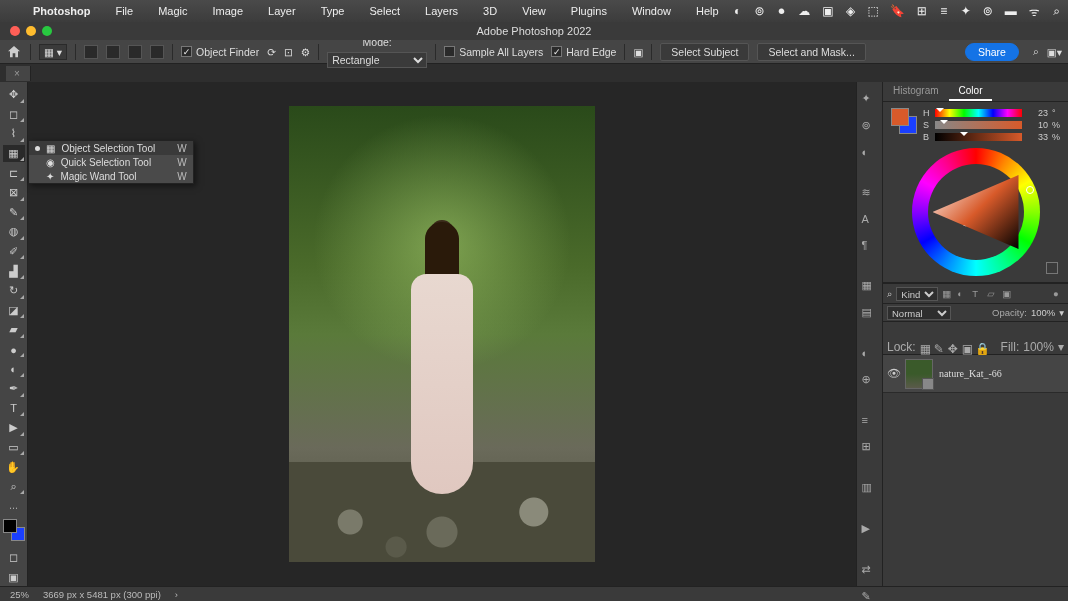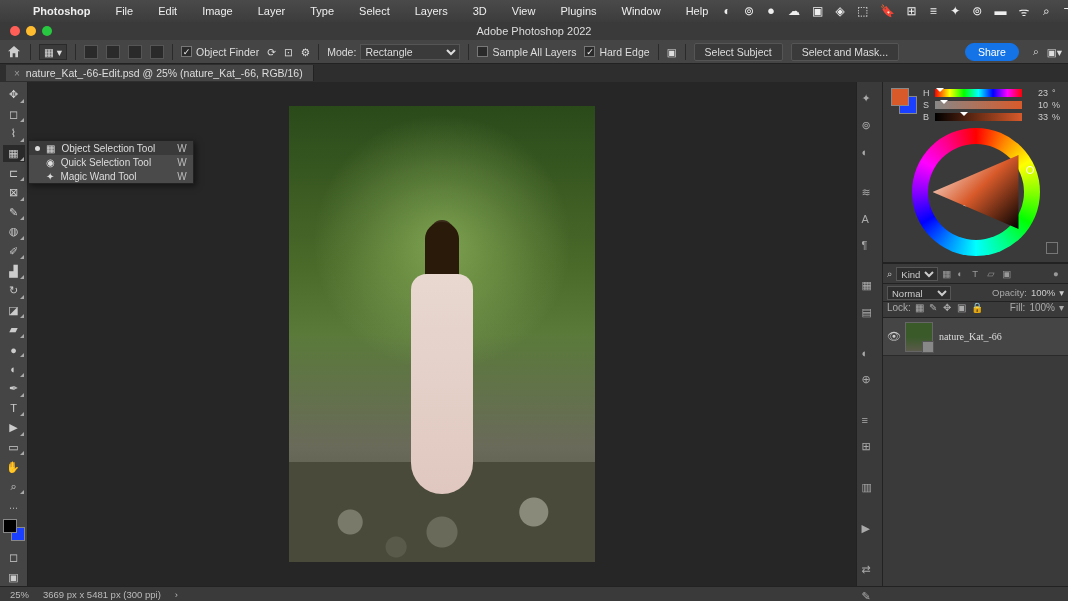--- a/index.html
+++ b/index.html
@@ -23,21 +23,21 @@
 .win-title { position: absolute; left: 50%; transform: translateX(-50%); color: #ddd; }
 
 
 .options-bar { height: 24px; background: #454545; display: flex; align-items: center; padding: 0 6px; gap: 8px; border-bottom: 1px solid #222; font-size: 10.5px; color: #ddd; }
 .options-bar .home-icon { width: 16px; height: 16px; }
 .tool-preset { display: flex; align-items: center; gap: 2px; padding: 1px 4px; background: #3a3a3a; border: 1px solid #2a2a2a; }
 .opt-square { width: 14px; height: 14px; background: #2a2a2a; border: 1px solid #555; }
 .chk { display: inline-flex; align-items: center; gap: 4px; }
 .chk .box { width: 11px; height: 11px; border: 1px solid #777; background: #2a2a2a; display: inline-flex; align-items: center; justify-content: center; }
 .chk .box.checked::after { content: "✓"; font-size: 9px; color: #eee; }
-.mode-select { display: flex; align-items: center; gap: 4px; }
+.mode-select { display: flex; align-items: center; gap: 4px; flex-direction: column; }
 .mode-select select { background: #3a3a3a; color: #ddd; border: 1px solid #555; font-size: 10.5px; height: 16px; width: 100px; }
 .btn { padding: 2px 10px; border: 1px solid #555; background: #3a3a3a; color: #ddd; border-radius: 2px; font-size: 10.5px; }
 .share-btn { background: #1473e6; border: 1px solid #1473e6; color: #fff; border-radius: 10px; padding: 2px 12px; margin-left: auto; }
 .sep { width: 1px; height: 16px; background: #2a2a2a; }
 
 
 .doc-tab-row { height: 18px; background: #2e2e2e; display: flex; align-items: center; padding: 0 6px; font-size: 10.5px; }
 .doc-tab { background: #454545; padding: 2px 10px 2px 8px; color: #ddd; border-right: 1px solid #222; display: flex; gap: 6px; align-items: center; }
 .doc-tab .x { font-size: 10px; color: #999; }
 
@@ -103,42 +103,42 @@
 .grid-ic { position: absolute; right: 2px; bottom: 2px; width: 12px; height: 12px; border: 1px solid #777; }
 
 
 .layers-panel { flex: 1; display: flex; flex-direction: column; border-top: 1px solid #222; }
 .layers-opts { display: flex; align-items: center; height: 20px; padding: 0 4px; gap: 4px; font-size: 9.5px; border-bottom: 1px solid #222; }
 .layers-opts select { background: #2e2e2e; color: #ccc; border: 1px solid #555; font-size: 9.5px; height: 14px; }
 .layers-opts .ico { width: 11px; height: 11px; color: #999; }
 .blend-row { display: flex; align-items: center; height: 18px; padding: 0 4px; gap: 4px; font-size: 9.5px; border-bottom: 1px solid #222; }
 .blend-row select { background: #2e2e2e; color: #ccc; border: 1px solid #555; font-size: 9.5px; height: 14px; width: 64px; }
 .blend-row .lab { color: #aaa; }
-.lock-row { display: flex; align-items: flex-start; height: 16px; padding: 0 4px; gap: 4px; font-size: 10px; border-bottom: 1px solid #222; color: #aaa; }
+.lock-row { display: flex; align-items: center; height: 16px; padding: 0 4px; gap: 4px; font-size: 12px; border-bottom: 1px solid #222; color: #aaa; margin-top: 17px; }
 .lock-row .ico { width: 10px; height: 10px; }
 .layer-list { flex: 1; overflow: auto; }
 .layer-item { display: flex; align-items: center; height: 38px; background: #454545; border-bottom: 1px solid #2a2a2a; padding: 0 4px; gap: 6px; }
 .layer-item .eye { width: 12px; color: #ccc; font-size: 11px; }
 .layer-item .thumb { width: 28px; height: 30px; background: linear-gradient(#3a5a2a 50%,#5a5a4a); border: 1px solid #666; position: relative; }
 .layer-item .thumb::after { content: ""; position: absolute; right: -2px; bottom: -2px; width: 10px; height: 10px; background: #888; border: 1px solid #555; }
 .layer-item .name { font-size: 10px; color: #ddd; font-family: Liberation Serif, serif; }
 
 
 .status-bar { height: 15px; background: #3a3a3a; display: flex; align-items: center; padding: 0 10px; gap: 14px; font-size: 9.5px; color: #bbb; border-top: 1px solid #222; }
 
 svg { width: 100%; height: 100%; }
 </style>
 </head>
 <body>
 
 <div class="mac-menubar">
   <span class="apple"></span>
   <span class="app menu-item">Photoshop</span>
   <span class="menu-item">File</span>
-  <span class="menu-item">Edit</span>
+  <span class="menu-item">Magic</span>
   <span class="menu-item">Image</span>
   <span class="menu-item">Layer</span>
   <span class="menu-item">Type</span>
   <span class="menu-item">Select</span>
   <span class="menu-item">Layers</span>
   <span class="menu-item">3D</span>
   <span class="menu-item">View</span>
   <span class="menu-item">Plugins</span>
   <span class="menu-item">Window</span>
   <span class="menu-item">Help</span>
@@ -211,21 +211,20 @@
   <span class="btn">Select Subject</span>
   <span class="btn">Select and Mask...</span>
   <span class="share-btn">Share</span>
   <span style="margin-left:6px">⌕</span>
   <span>▣▾</span>
 </div>
 
 <div class="doc-tab-row">
   <div class="doc-tab">
     <span class="x">×</span>
-    <span>nature_Kat_-66-Edit.psd @ 25% (nature_Kat_-66, RGB/16)</span>
   </div>
 </div>
 
 <div class="workspace">
 
   <div class="toolbar">
     <div class="tool sub">✥</div>
     <div class="tool sub">◻</div>
     <div class="tool sub">⌇</div>
     <div class="tool sub active">▦</div>
@@ -309,20 +308,24 @@
     <div class="gap"></div>
     <span class="ico">▶</span>
     <div class="gap"></div>
     <span class="ico">⇄</span>
     <span class="ico">✎</span>
     <div class="gap"></div>
 
   </div>
 
   <div class="right-panels">
+    <div class="panel-tabs">
+      <div class="tab">Histogram</div>
+      <div class="tab active">Color</div>
+    </div>
     <div class="color-panel">
       <div class="color-swatch-pair">
         <div class="f"></div>
         <div class="b"></div>
       </div>
       <div class="hsb-sliders">
         <div class="hsb-row">
           <span class="lab">H</span>
           <div class="track hue">
               <div class="thumb" style="left:6%"></div>

